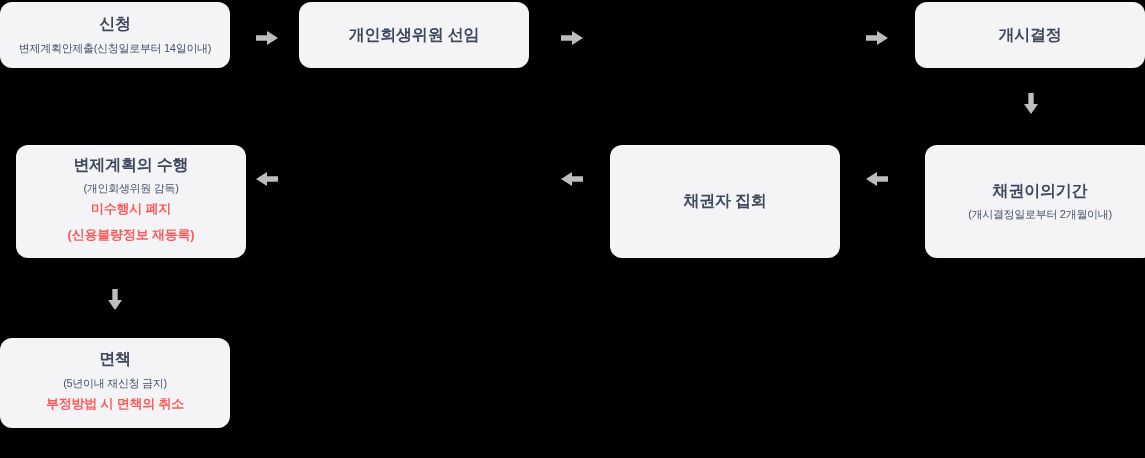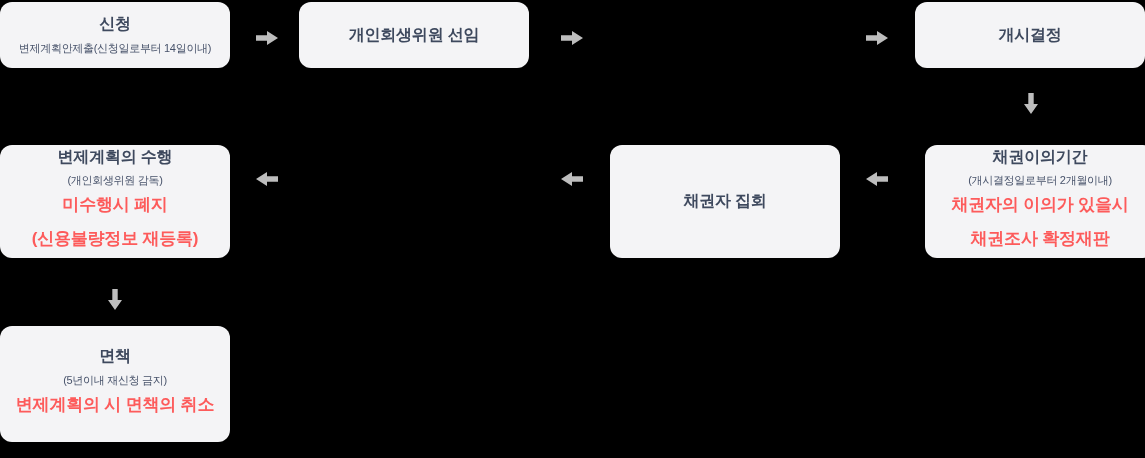--- a/index.html
+++ b/index.html
@@ -11,25 +11,25 @@
   }
   .node{
     position:absolute;width:230px;box-sizing:border-box;
     background:var(--box,#f4f4f6);border-radius:12px;
     display:flex;flex-direction:column;align-items:center;justify-content:center;
     text-align:center;padding:6px 4px;
   }
   #n1,#n2,#n3,#n4{top:2px;height:66px}
   #n1{left:0}#n2{left:299px}#n3{left:610px}#n4{left:915px}
   #n5,#n6,#n7,#n8{top:145px;height:113px}
-  #n5{left:925px}#n6{left:610px}#n7{left:305px}#n8{left:0}
-  #n9{left:0;top:326px;height:116px}
+  #n5{left:925px}#n6{left:610px}#n7{left:305px}#n8{left:16px}
+  #n9{left:0;top:338px;height:90px}
   .title{font-size:16px;font-weight:700;color:var(--title,#3e495e);line-height:1.3;letter-spacing:-0.2px}
   .sub{font-size:11px;color:var(--sub,#47526a);margin-top:6px;white-space:nowrap;letter-spacing:-0.3px}
-  .warn{font-size:17px;font-weight:700;color:var(--warn,#fd5b5b);line-height:2.0;letter-spacing:-0.2px}
+  .warn{font-size:13px;font-weight:700;color:var(--warn,#fd5b5b);line-height:2.0;letter-spacing:-0.2px}
   .arrow{position:absolute;color:var(--arrow,#bdbdbd);line-height:0}
   .flip{transform:scaleX(-1)}
   #a1{left:256px;top:31px}#a2{left:561px;top:31px}#a3{left:866px;top:31px}
   #a5{left:866px;top:172px}#a6{left:561px;top:172px}#a7{left:256px;top:172px}
   #a4{left:1024px;top:93px}#a8{left:108px;top:289px}
 </style>
 </head>
 <body>
 
 <div class="canvas">
@@ -68,24 +68,20 @@
 
   <span class="arrow" id="a4">
     <svg width="14" height="21" viewBox="0 0 14 21">
         <path d="M4.3 0h5.4v11H14l-7 10-7-10h4.3z" fill="currentColor"></path>
       </svg>
   </span>
 
   <div class="node" id="n5">
     <div class="title">채권이의기간</div>
     <div class="sub">(개시결정일로부터 2개월이내)</div>
-    <div class="warn">
-      <div>채권자의 이의가 있을시</div>
-      <div>채권조사 확정재판</div>
-    </div>
   </div>
 
   <span class="arrow flip" id="a5">
     <svg width="22" height="14" viewBox="0 0 22 14">
         <path d="M0 4.3h11V0l11 7-11 7V9.7H0z" fill="currentColor"></path>
       </svg>
   </span>
 
   <div class="node" id="n6">
     <div class="title">채권자 집회</div>
@@ -116,17 +112,17 @@
   <span class="arrow" id="a8">
     <svg width="14" height="21" viewBox="0 0 14 21">
         <path d="M4.3 0h5.4v11H14l-7 10-7-10h4.3z" fill="currentColor"></path>
       </svg>
   </span>
 
   <div class="node" id="n9">
     <div class="title">면책</div>
     <div class="sub">(5년이내 재신청 금지)</div>
     <div class="warn">
-      <div>변제계획의 시 면책의 취소</div>
+      <div>부정방법 시 면책의 취소</div>
     </div>
   </div>
 
 </div>
 
 </body></html>

